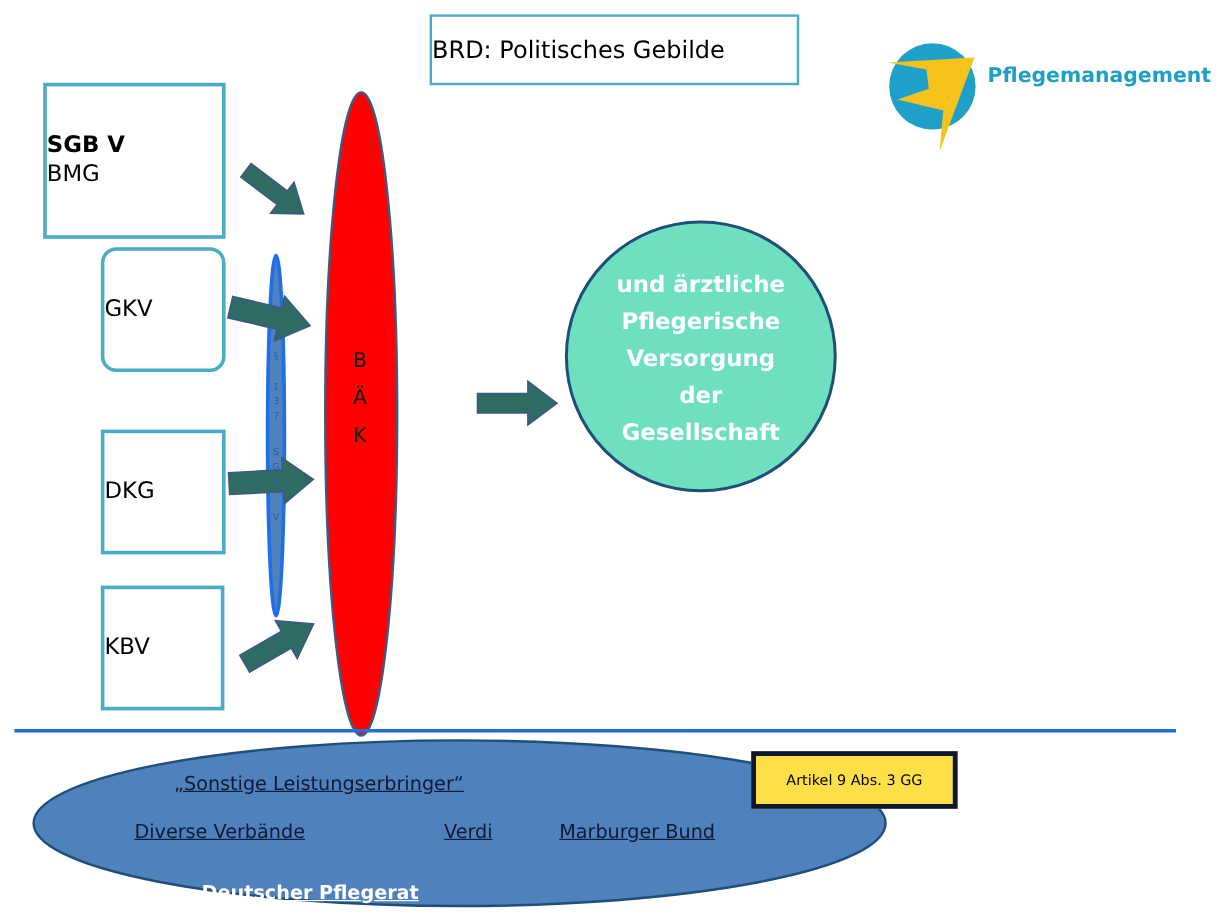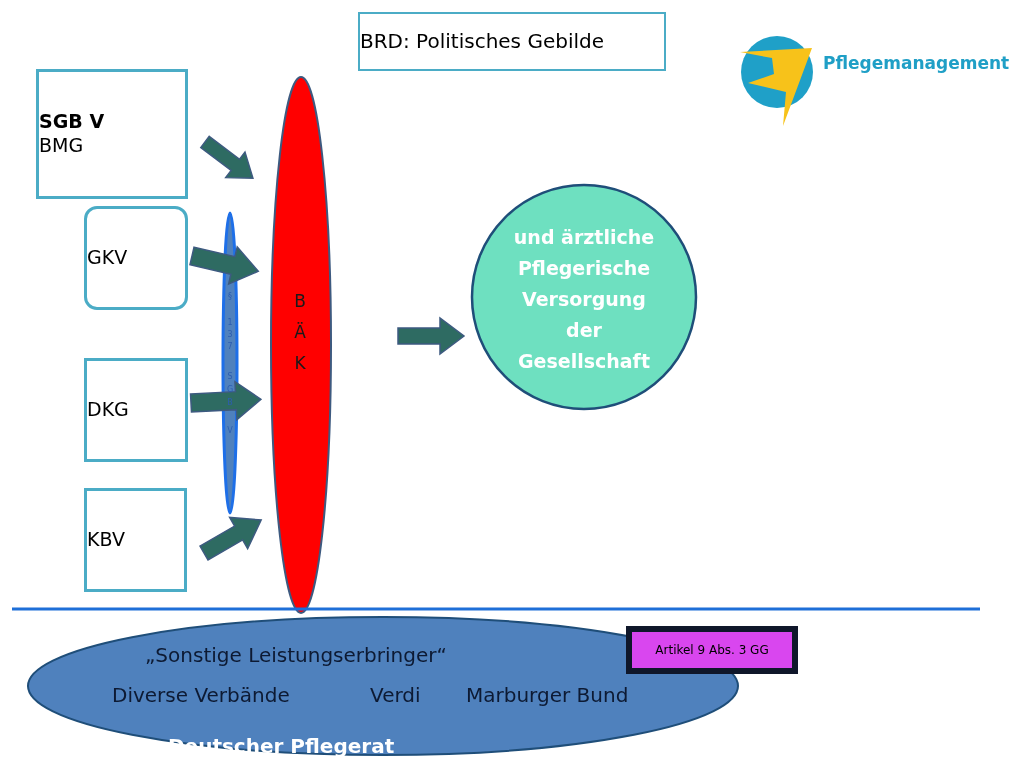--- a/index.html
+++ b/index.html
@@ -17,28 +17,28 @@
   svg#diagram { position:absolute; left:0; top:0; width:1024px; height:768px; }
   .bak-letter { position:absolute; left:287px; width:26px; text-align:center;
                 font-family:"DejaVu Sans", sans-serif; font-size:17px; color:#1a1a1a; }
   .p137 { position:absolute; left:222px; width:16px; text-align:center;
           font-family:"DejaVu Sans", sans-serif; font-size:8px; color:#2c5db0; line-height:10px; }
   #circle-text { position:absolute; left:478px; top:222px; width:212px; text-align:center;
                  font-family:"DejaVu Sans", sans-serif; font-weight:bold; font-size:19px;
                  color:#ffffff; line-height:31px; }
   #logo-text { position:absolute; left:823px; top:52px; color:#1f9fc6;
                font-family:"DejaVu Sans", sans-serif; font-weight:bold; font-size:17px; line-height:22px; }
-  .bottom-text { position:absolute; font-family:"DejaVu Sans", sans-serif; font-size:20px; color:#0d1a33; }
+  .bottom-text { position:absolute; font-family:"DejaVu Sans", sans-serif; font-size:16px; color:#0d1a33;text-decoration:underline; }
   #sonstige { left:145px; top:643px; }
   #verbaende { left:112px; top:683px; }
   #verdi { left:370px; top:683px; }
   #marburger { left:466px; top:683px; }
   #pflegerat { left:168px; top:734px; color:#ffffff; font-weight:bold; }
   #artikel-box { position:absolute; left:626px; top:626px; width:172px; height:48px;
-                 border:6px solid #0f172a; background:#d946ef; box-sizing:border-box;
+                 border:4px solid #0f172a; background:#fde047; box-sizing:border-box;
                  display:flex; align-items:center; justify-content:center;
                  font-family:"DejaVu Sans", sans-serif; font-size:12px; }
 </style>
 </head>
 <body>
 
 <svg id="diagram" xmlns="http://www.w3.org/2000/svg" viewBox="0 0 1024 768">
 
   <ellipse cx="301" cy="345" rx="30" ry="268" fill="#ff0000" stroke="#3d5a80" stroke-width="2"></ellipse>
 

